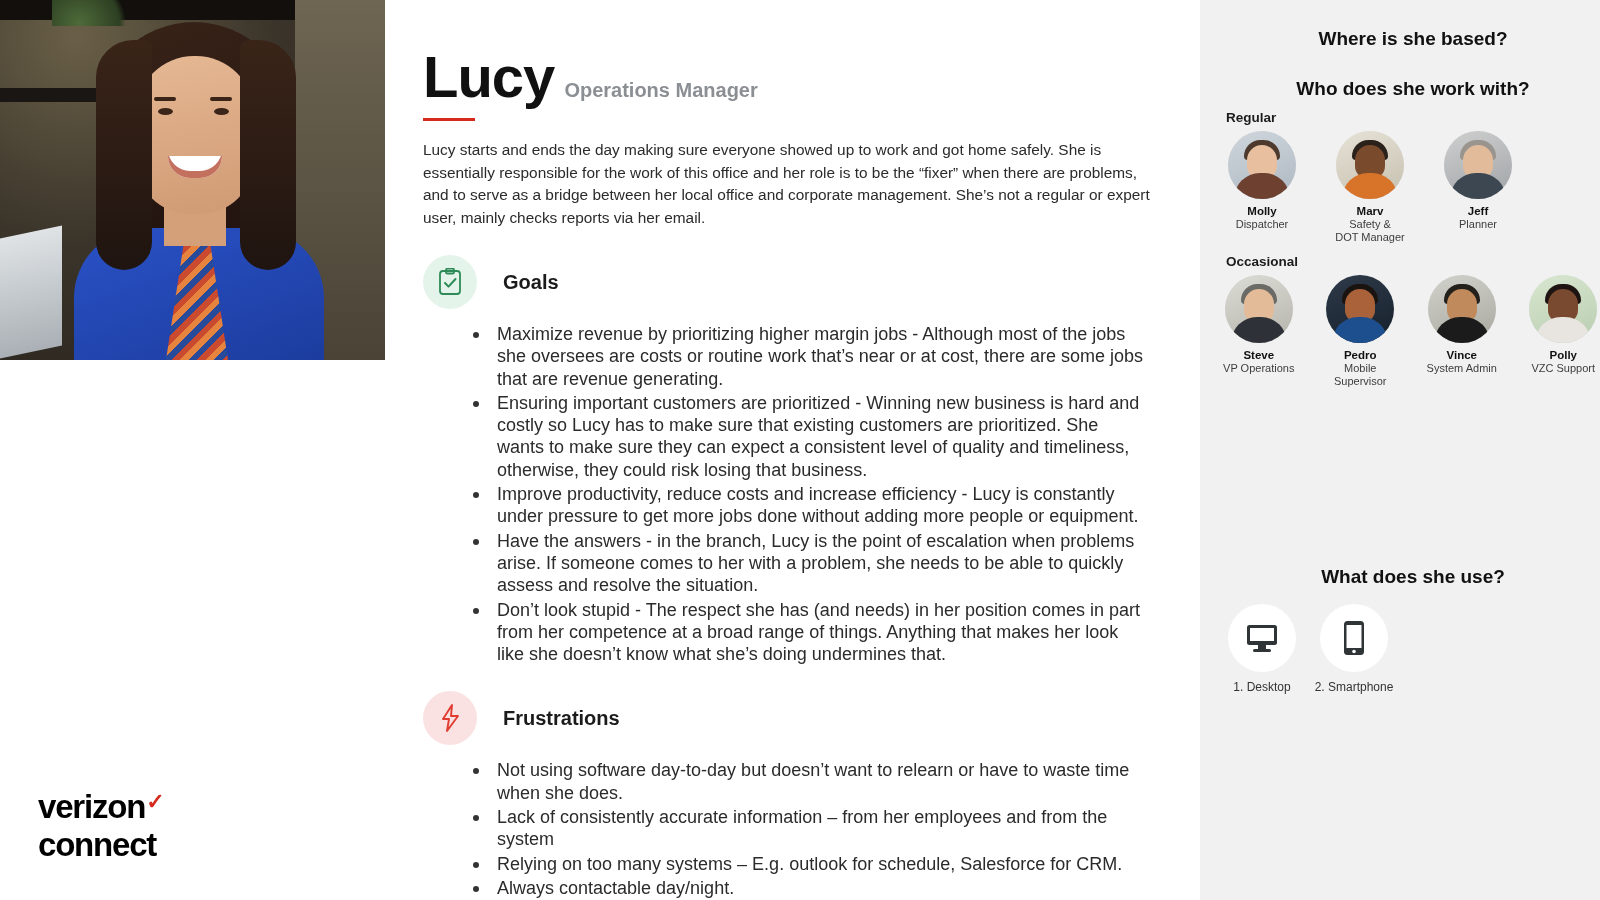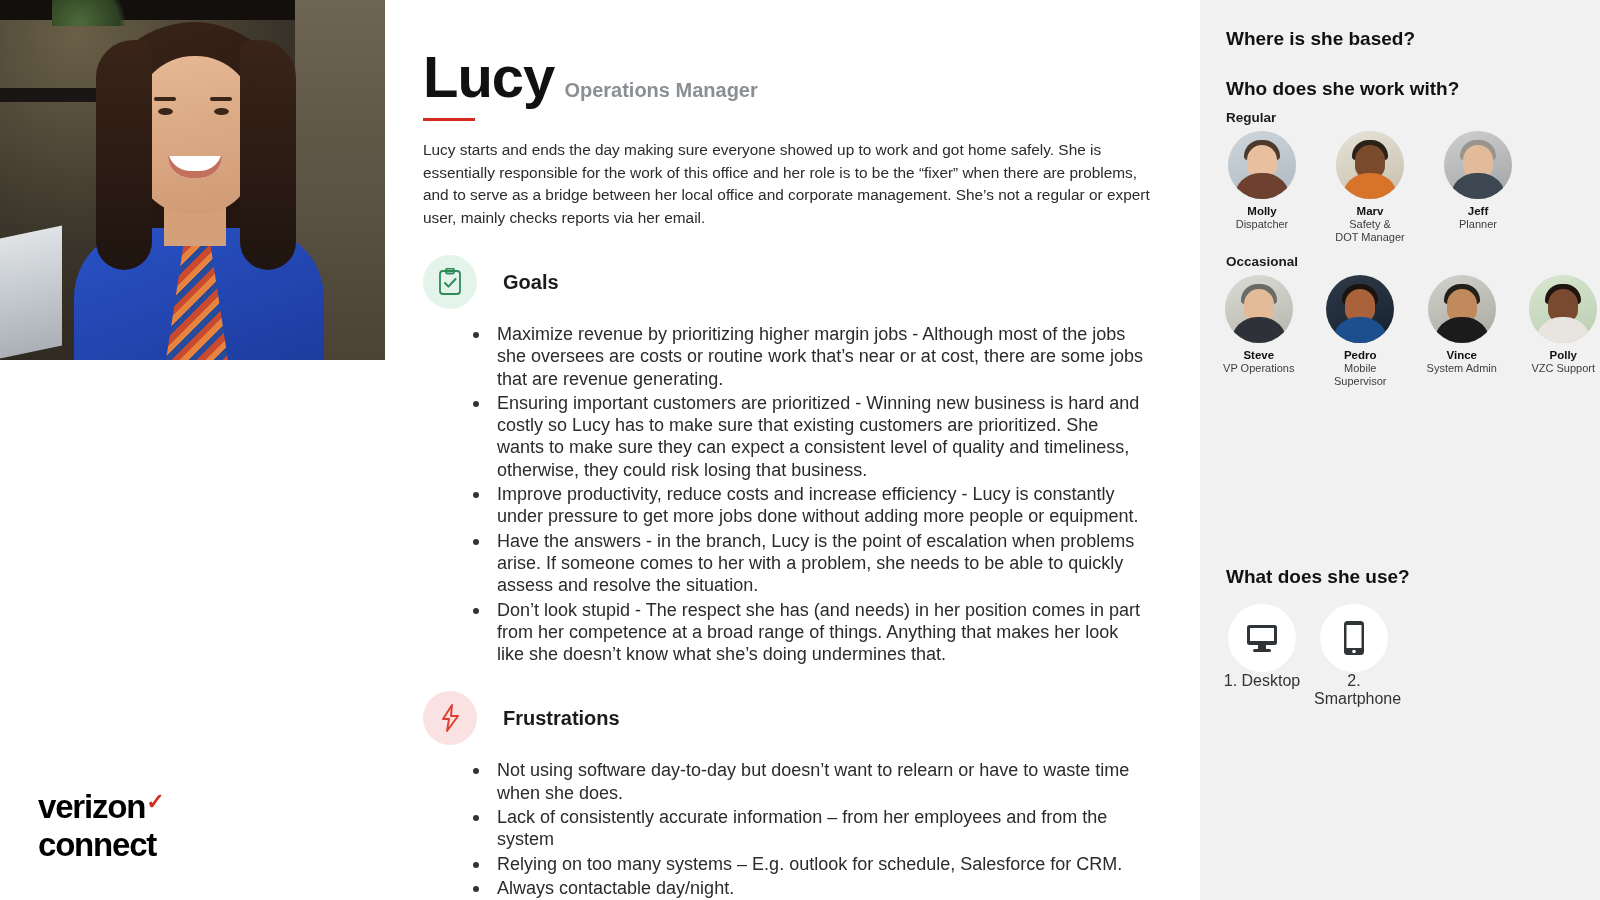--- a/index.html
+++ b/index.html
@@ -234,20 +234,21 @@
     position: absolute;
     left: 1200px; top: 0;
     width: 400px; height: 900px;
     background: #f1f1f1;
   }
   .side-h {
     font-size: 19px;
     font-weight: bold;
     color: #111111;
     margin: 28px 0 0 26px;
+    text-align: center;
   }
   .sub-h {
     font-size: 13.5px;
     font-weight: bold;
     color: #1c1c1c;
     margin: 10px 0 4px 26px;
   }
   .branch {
     margin: 14px 0 0 26px;
     width: 72px;
@@ -323,23 +324,23 @@
   }
   .device { width: 80px; text-align: center; }
   .dev-badge {
     width: 68px; height: 68px;
     border-radius: 50%;
     background: #ffffff;
     margin: 0 auto;
     display: flex; align-items: center; justify-content: center;
   }
   .dev-label {
-    font-size: 16px;
+    font-size: 12px;
     color: #333333;
-    margin-top: 0;
+    margin-top: 8px;
   }
   .gap-block { height: 150px; }
 </style>
 </head>
 <body>
 
 <div class="photo-col">
   <div class="photo">
     <div class="ph-bg"></div>
     <div class="ph-shelf"></div>

